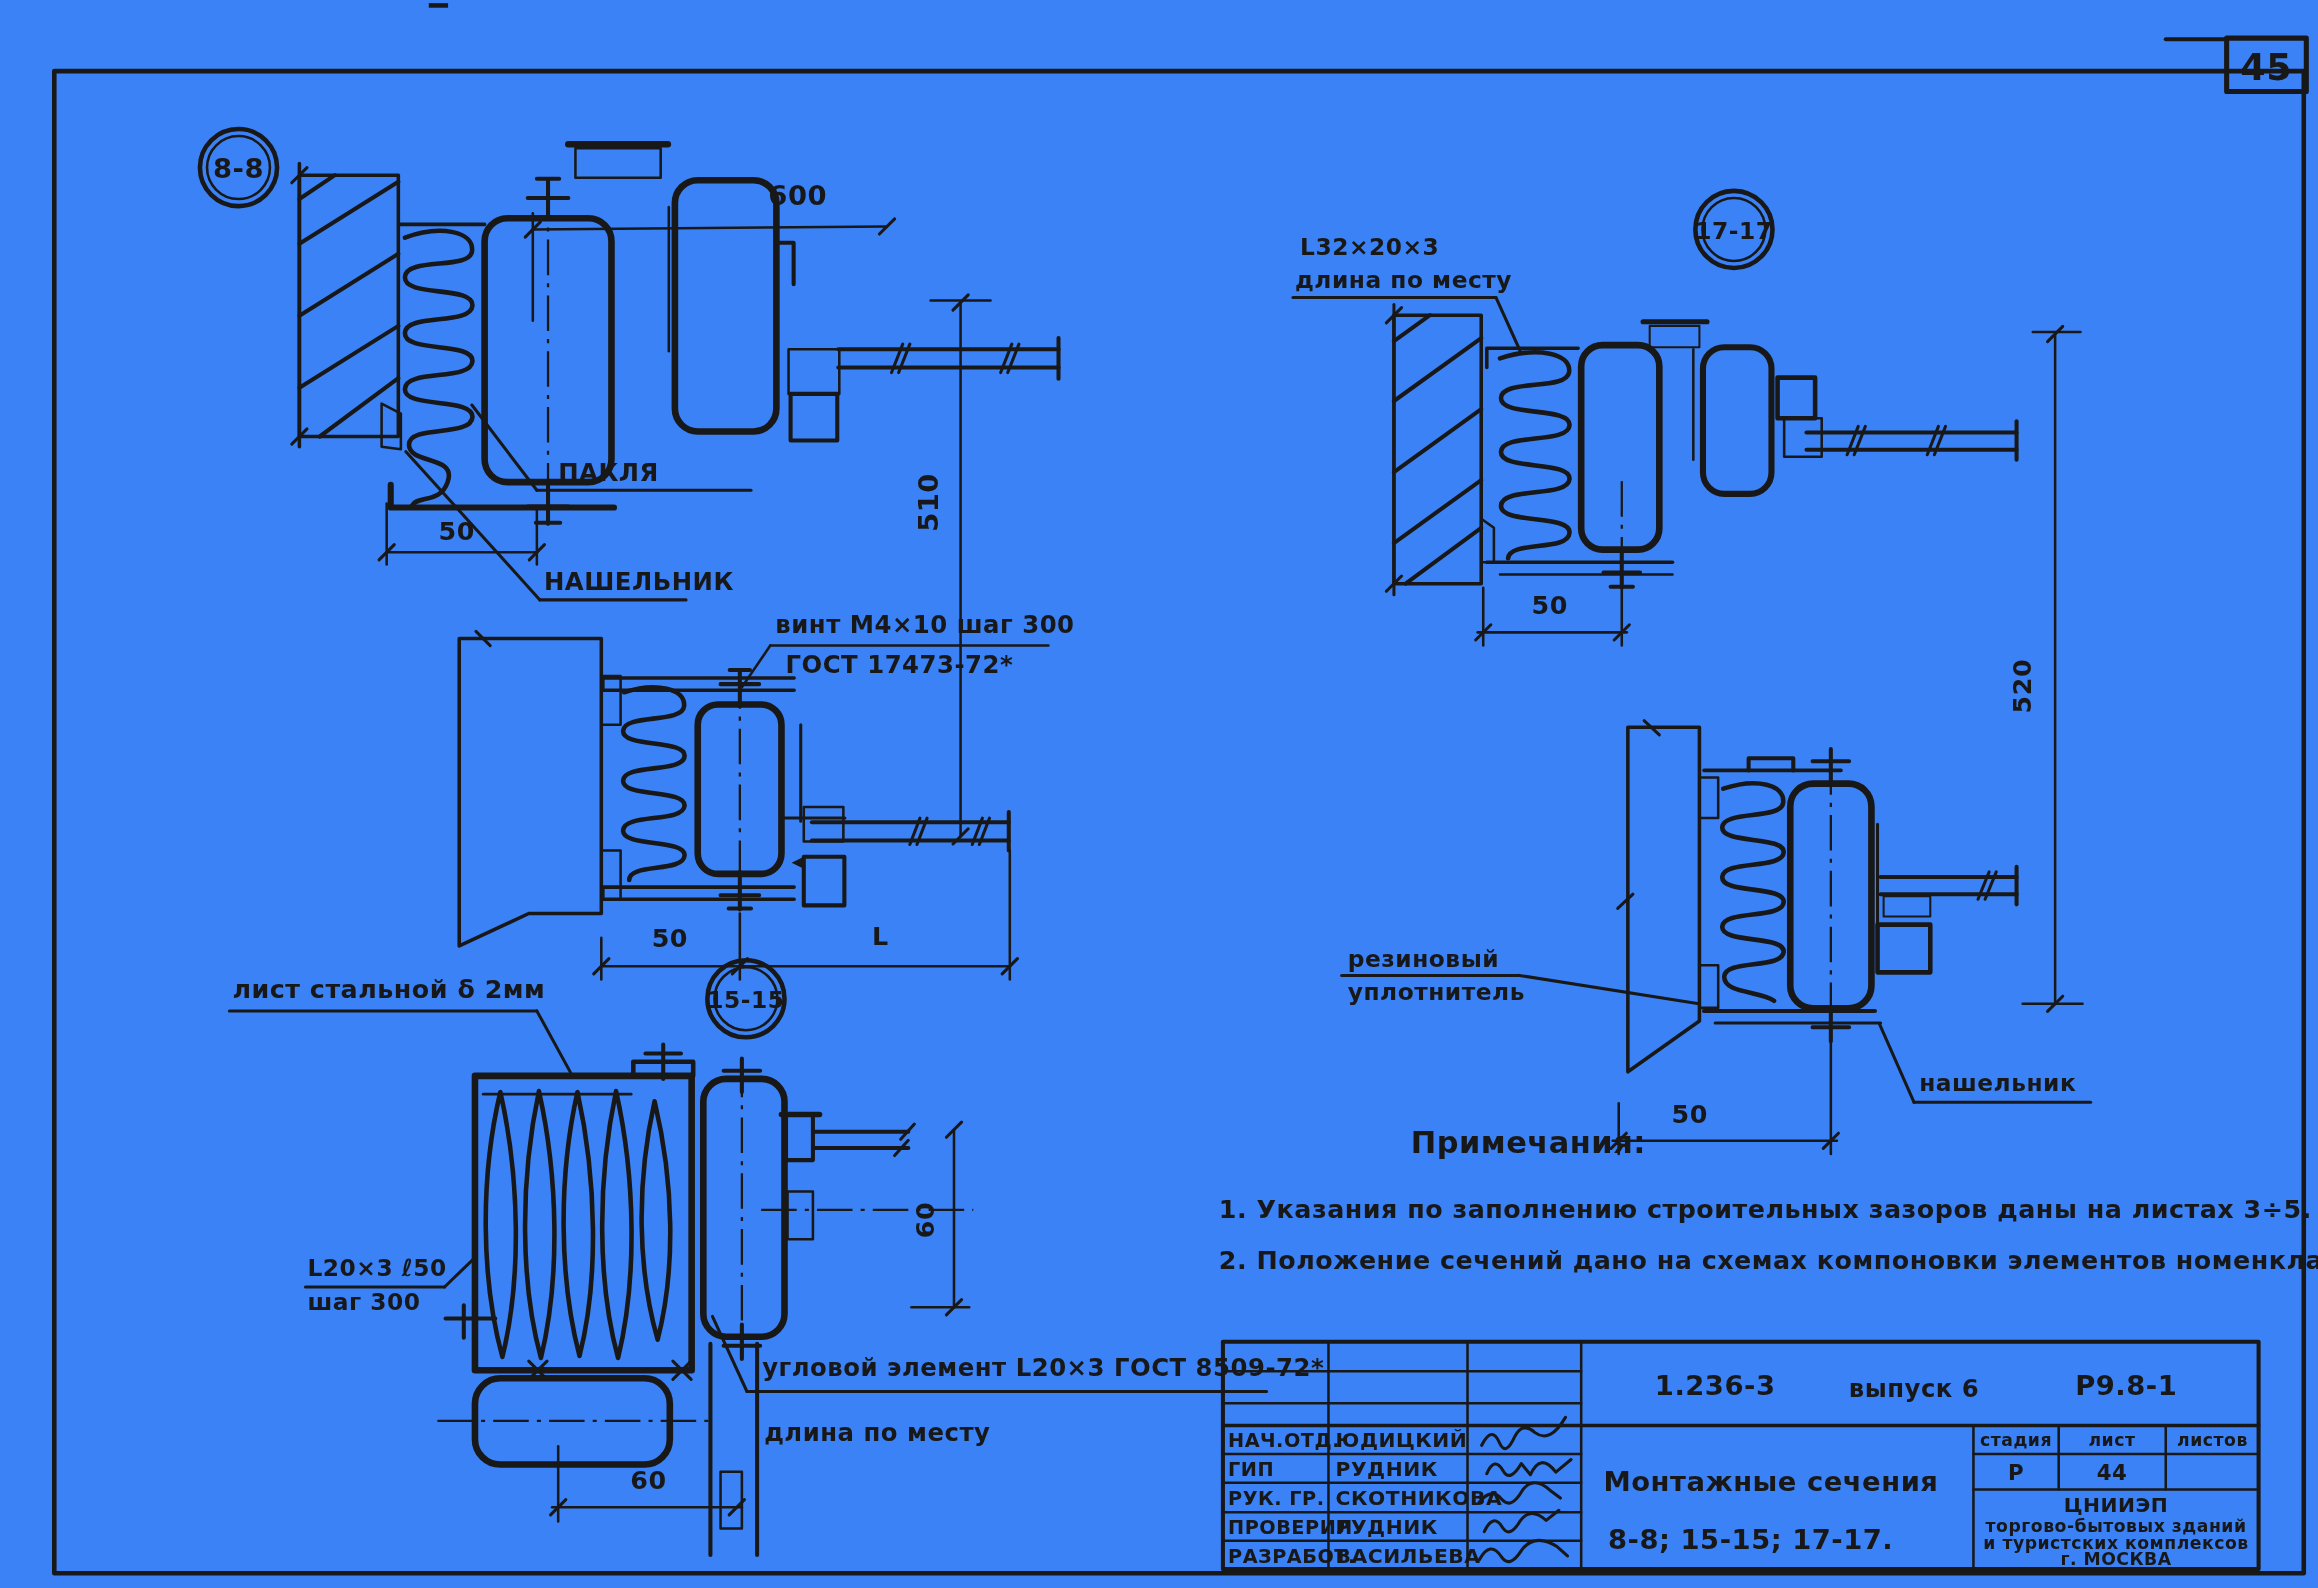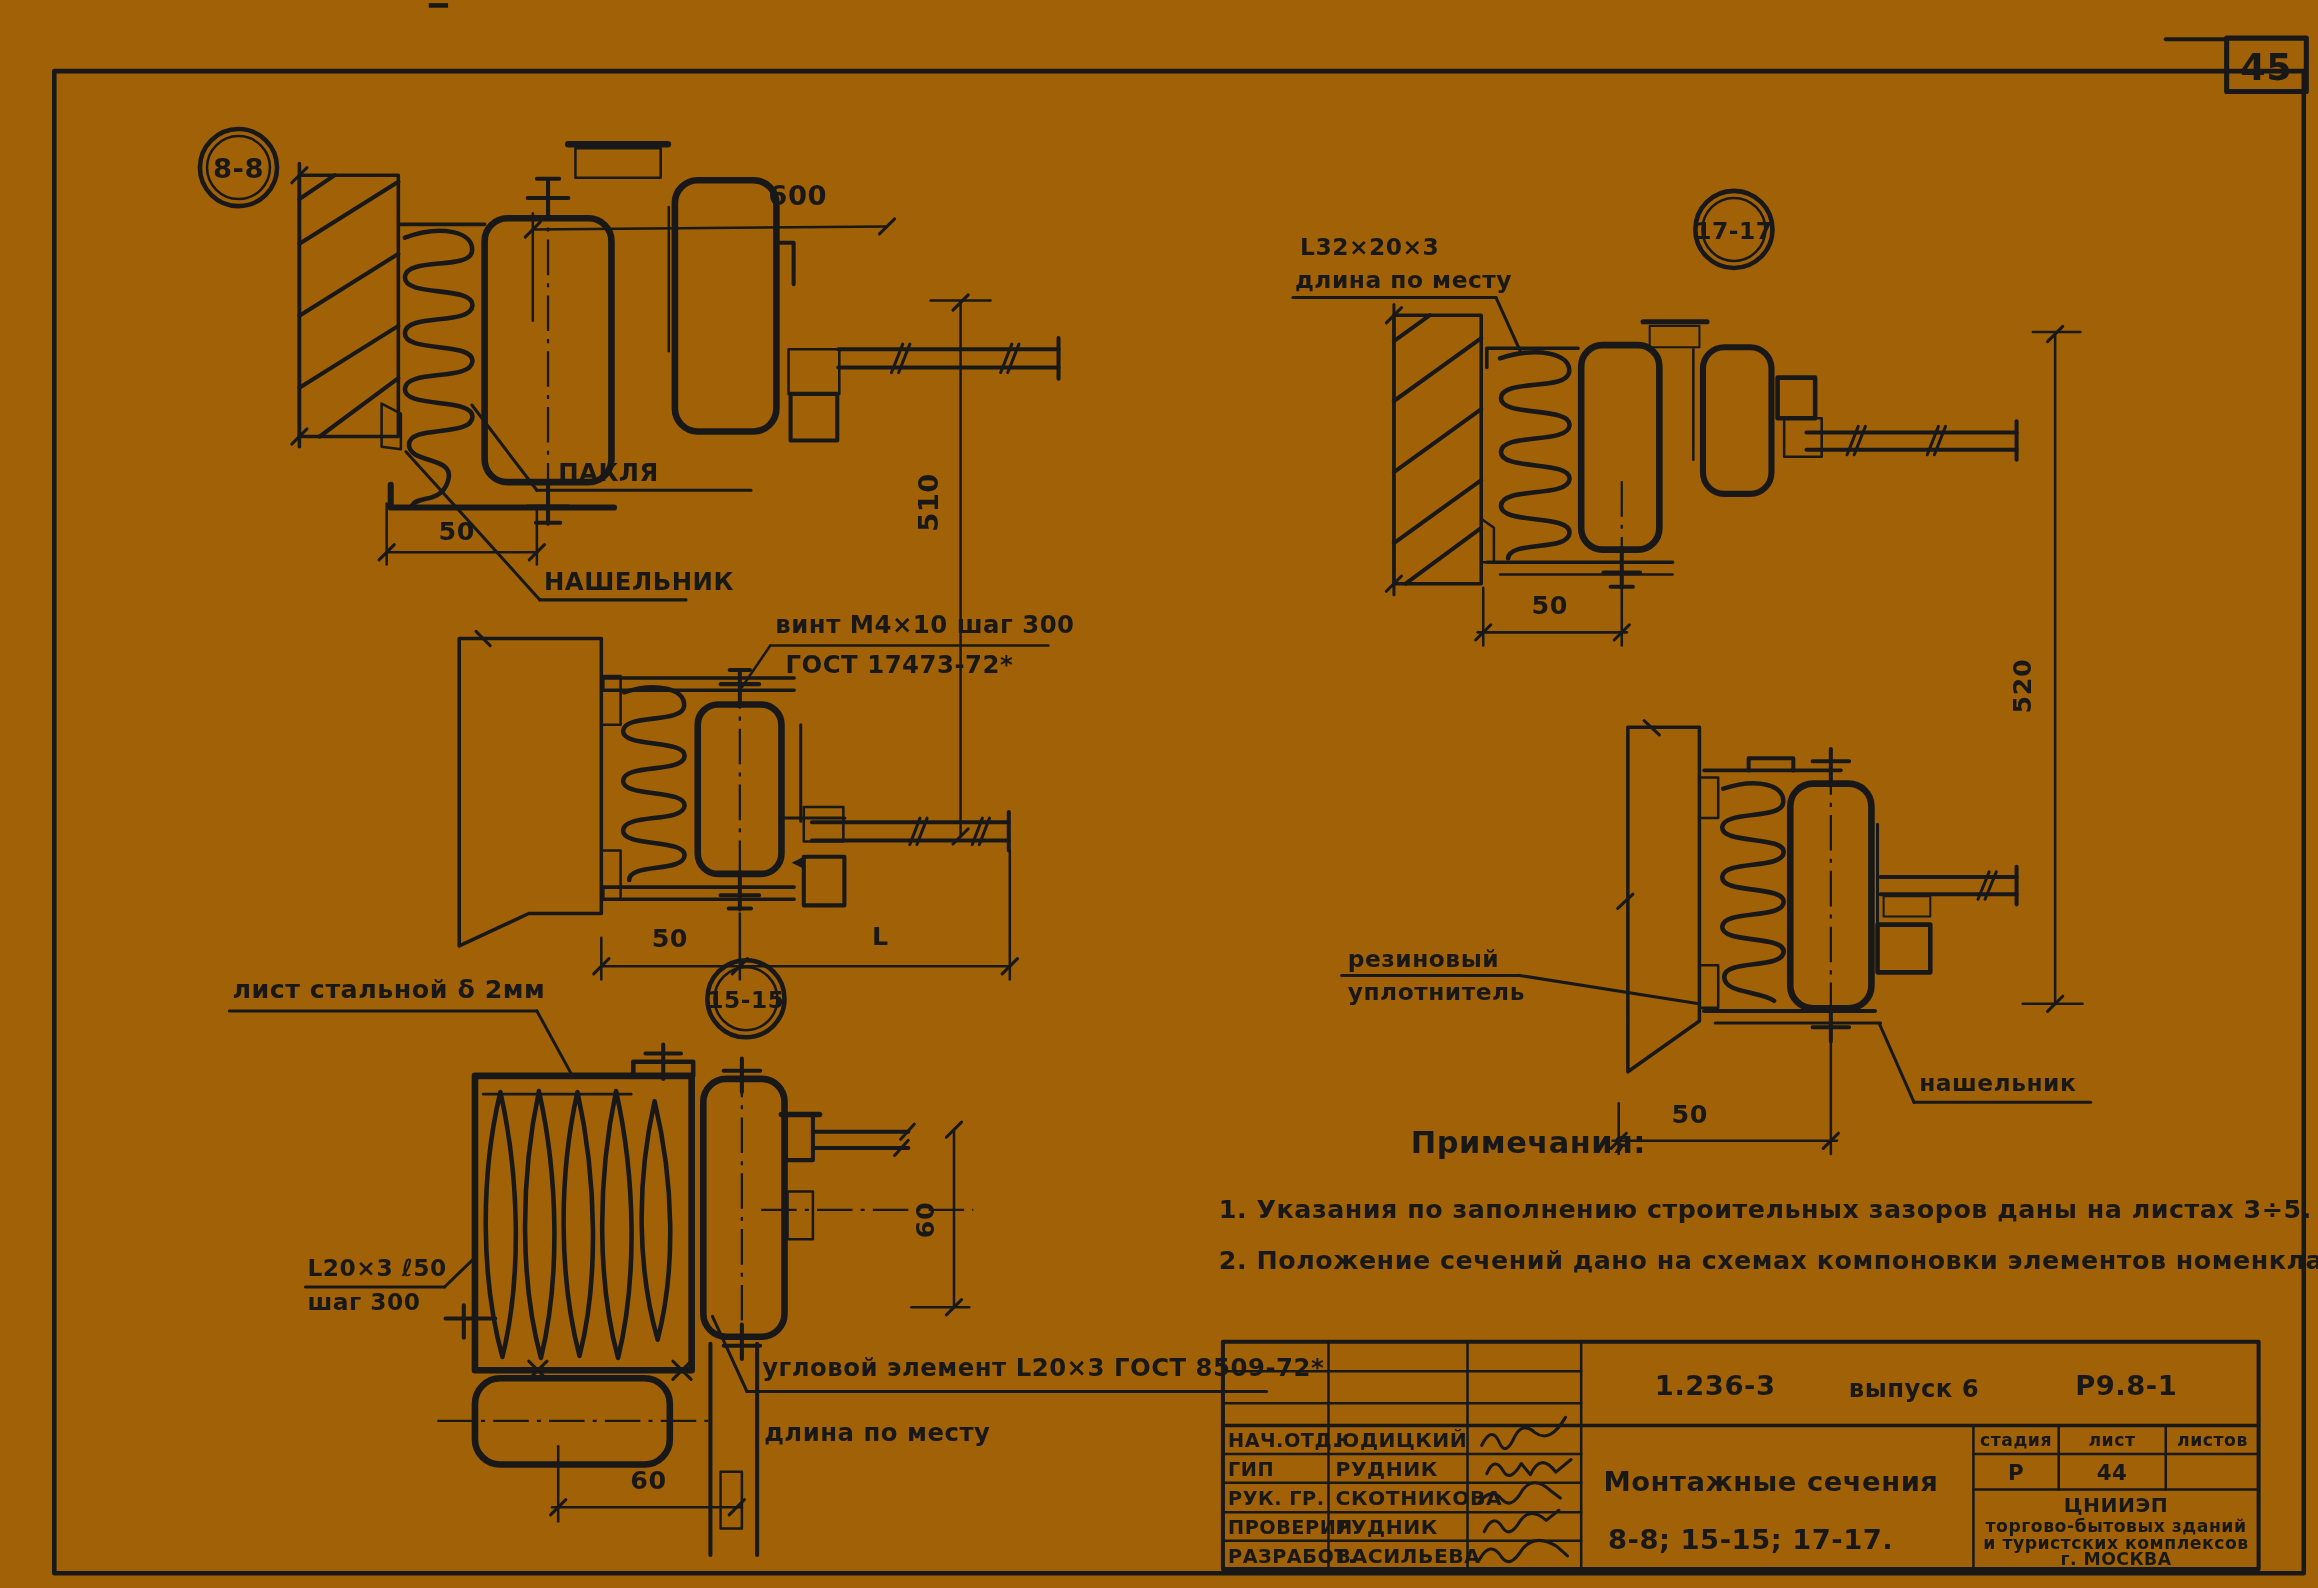--- a/index.html
+++ b/index.html
@@ -1,16 +1,16 @@
 <!DOCTYPE html>
 <html style="font-size:8px"><head>
 <meta charset="utf-8">
 <style>
   html,body{margin:0;padding:0;background:#ffffff;}
-  .sheet{position:relative;width:2319px;height:1589px;background:#a16207;overflow:hidden;}
+  .sheet{position:relative;width:2319px;height:1589px;background:#3b82f6;overflow:hidden;}
   svg{position:absolute;left:0;top:0;}
   .t{font-family:"DejaVu Sans","Liberation Sans",sans-serif;font-weight:700;fill:#181818;letter-spacing:1px;}
   .f34{font-size:34px}.f38{font-size:38px}.f40{font-size:40px}.f42{font-size:42px}
   .f46{font-size:46px}.f48{font-size:48px}.f50{font-size:50px}.f54{font-size:54px}.f60{font-size:60px}.f72{font-size:72px}
   .ln{stroke:#181818;fill:none;stroke-linecap:round;stroke-linejoin:round;}
   .cl{stroke:#181818;fill:none;stroke-width:4.5;stroke-dasharray:70 16 8 16;}
 </style>
 </head>
 <body>
 

